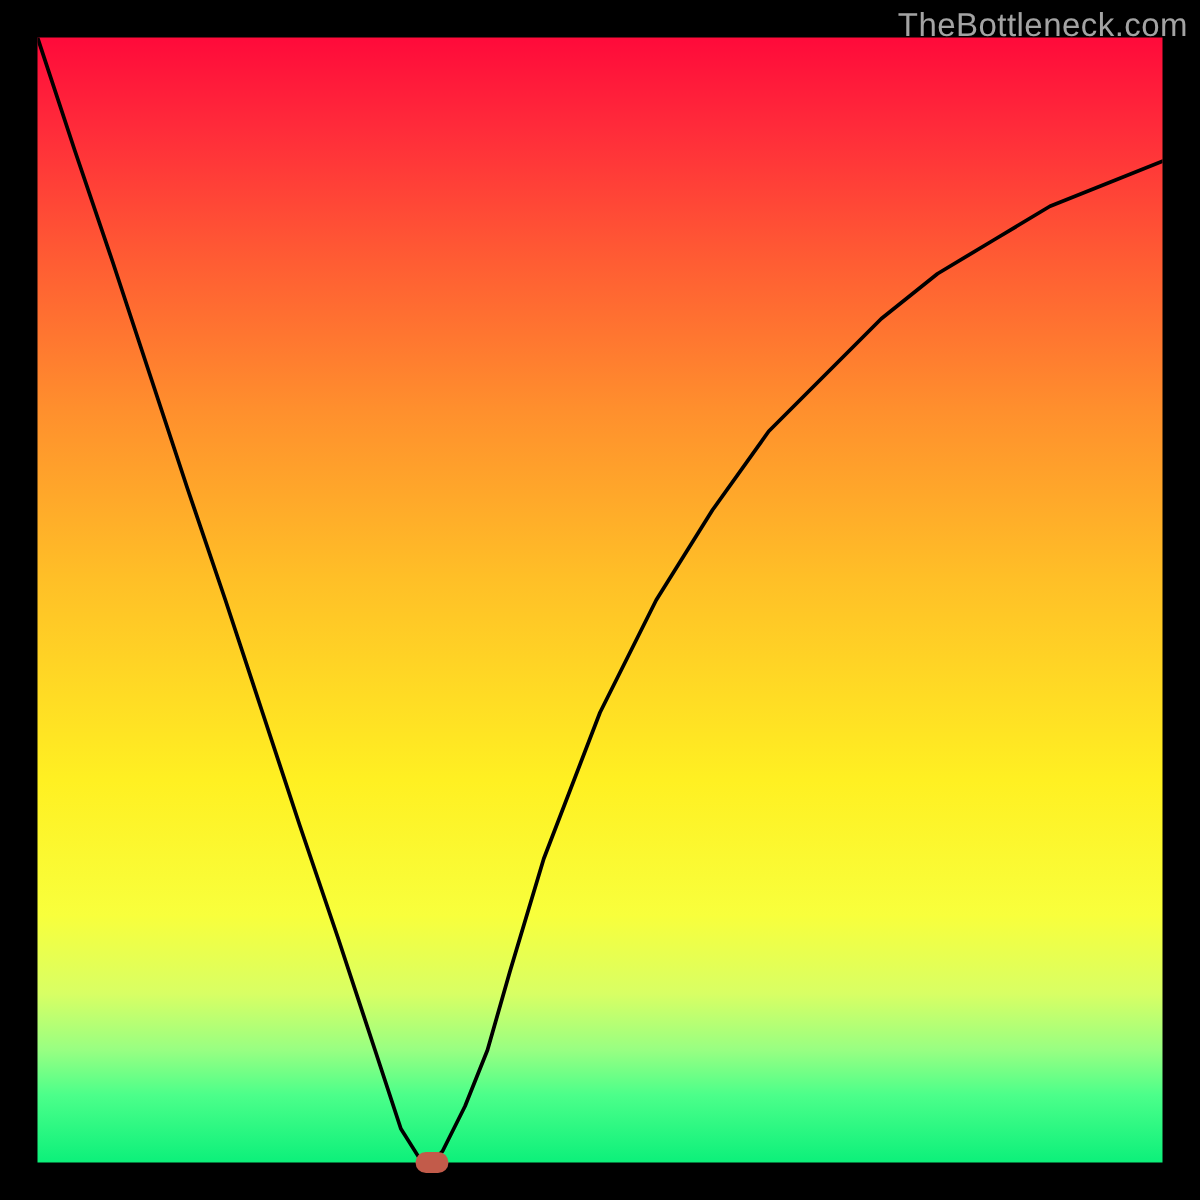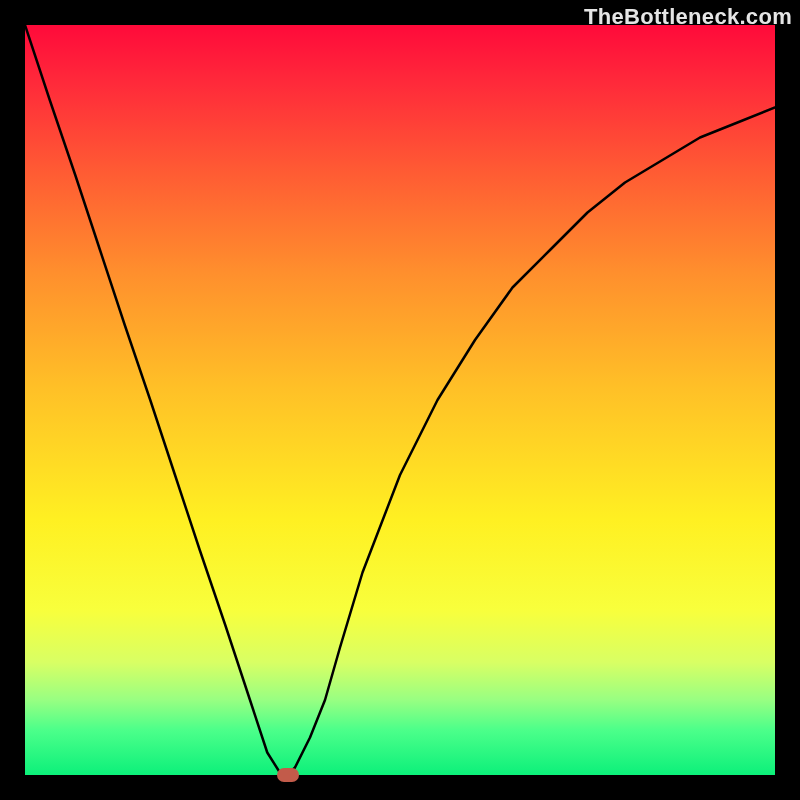--- a/index.html
+++ b/index.html
@@ -23,23 +23,23 @@
       #d8ff64 85%,
       #98ff82 90%,
       #4cff8a 94%,
       #0cf07a 100%);
   }
   .overlay { position: absolute; inset: 0; }
   .watermark {
     position: absolute;
     top: 4px;
     right: 8px;
-    color: #e5e5e5;
+    color: #a3a3a3;
     font-size: 22px;
-    font-weight: 700;
+    font-weight: 400;
     letter-spacing: 0.3px;
     text-align: right;
   }
   .marker {
     position: absolute;
     width: 22px;
     height: 14px;
     background: #c25b4a;
     border-radius: 7px;
     transform: translate(-50%, -50%);

